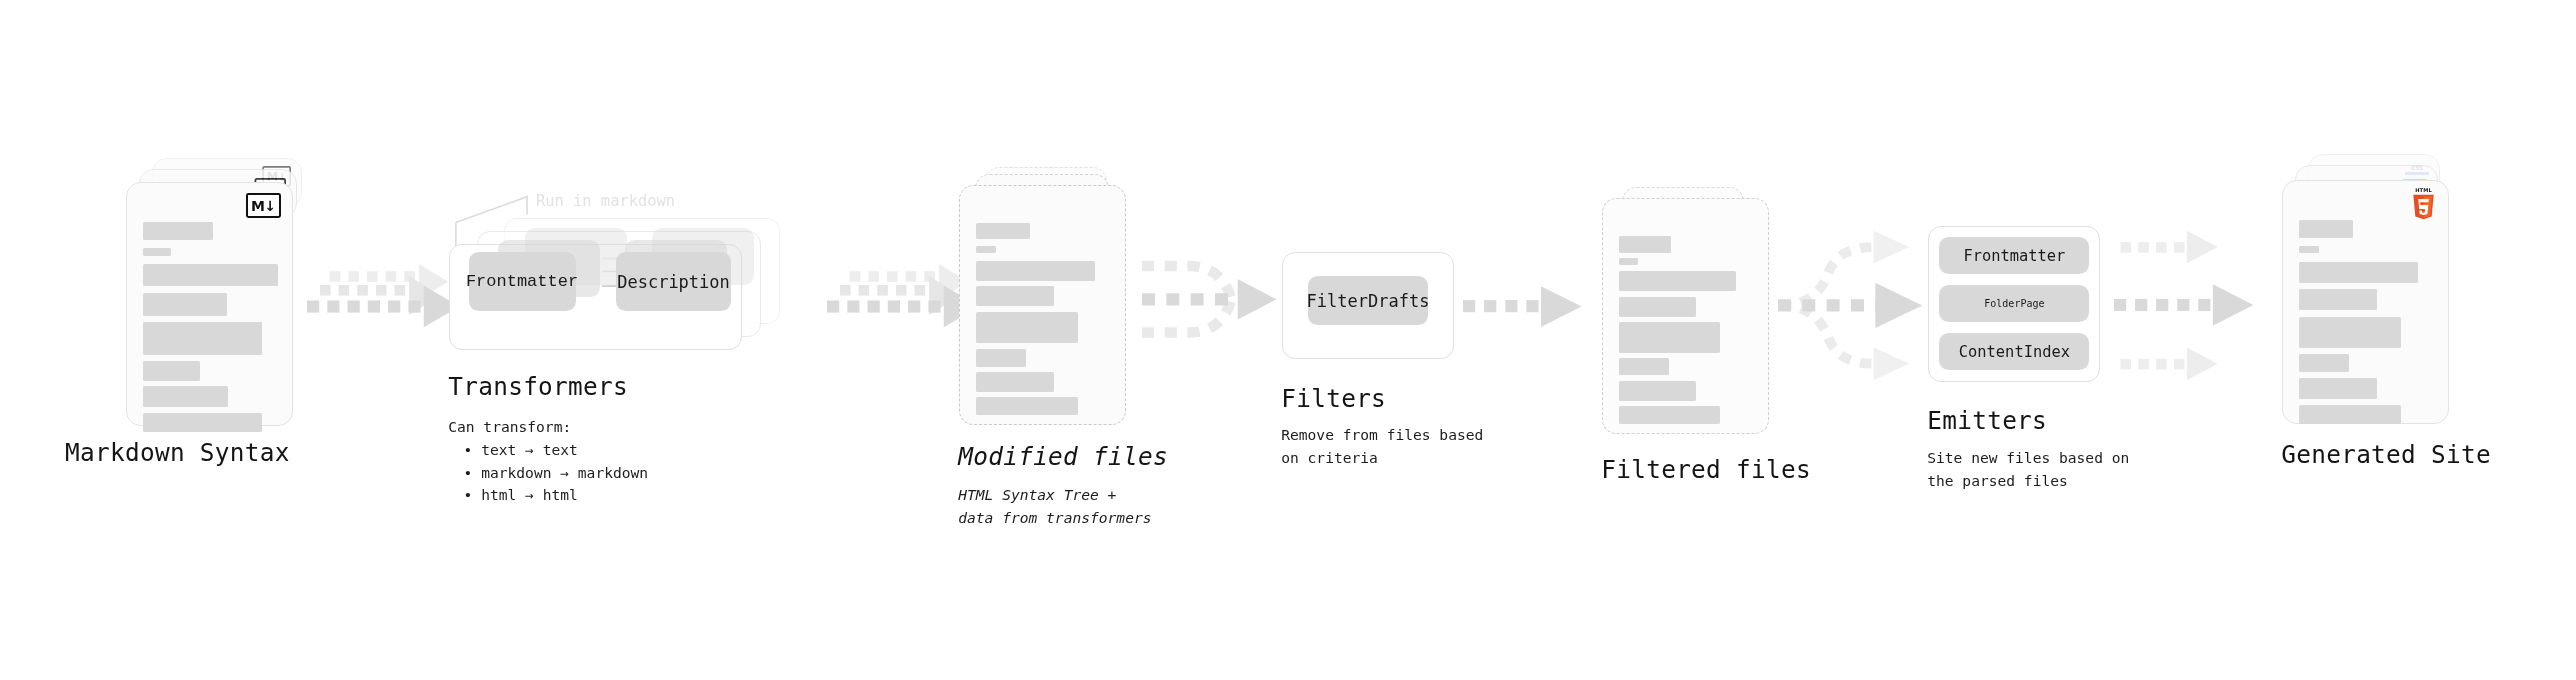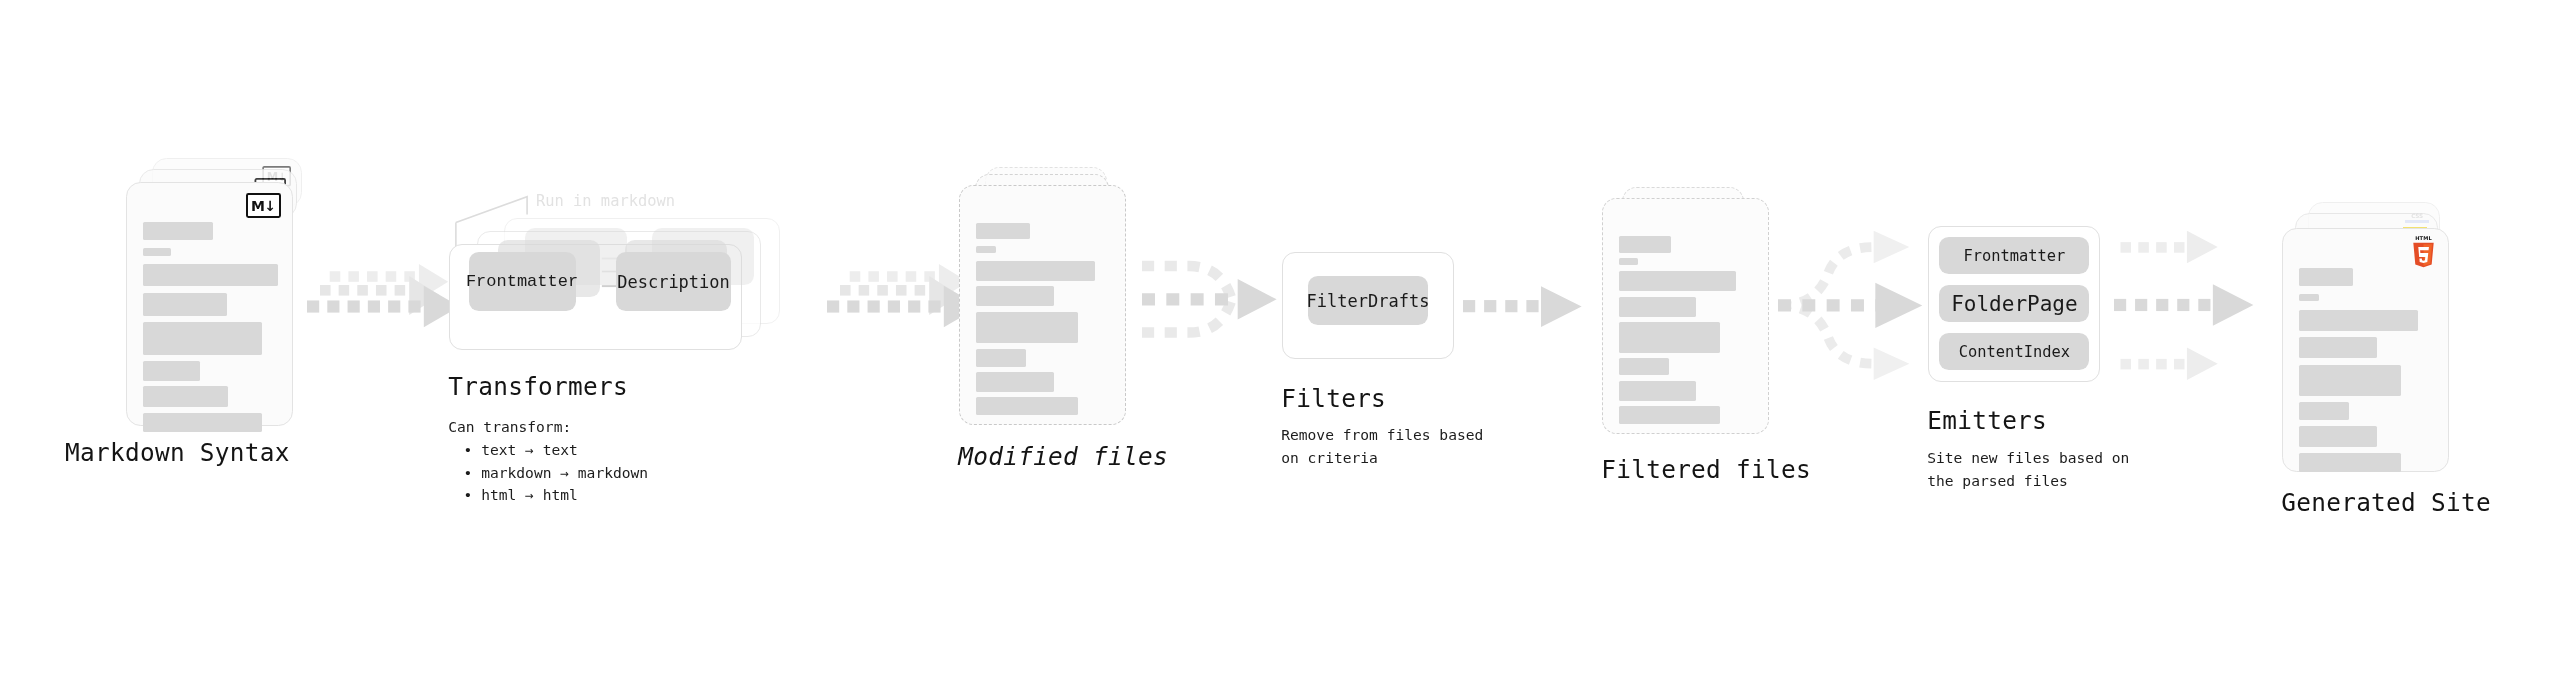--- a/index.html
+++ b/index.html
@@ -298,20 +298,22 @@
           <div class="doc-line" style="left:16.3px; top:100px; width:78px; height:19.5px;"></div>
           <div class="doc-line" style="left:16.3px; top:126px; width:102px; height:31px;"></div>
           <div class="doc-line" style="left:16.3px; top:163px; width:50px; height:18px;"></div>
           <div class="doc-line" style="left:16.3px; top:186px; width:78px; height:19.5px;"></div>
           <div class="doc-line" style="left:16.3px; top:211px; width:102px; height:18px;"></div>
         </div>
       </div>
     </div>
 
     <div class="caption-title" style="left:-0.8px; top:275px;">Modified files</div>
+    <div class="caption-sub" style="left:-0.8px; top:317px;">HTML Syntax Tree +
+data from transformers</div>
   </div>
 
   <svg class="arrow-svg" style="left:1142px; top:248px;" width="150" height="114" viewBox="0 0 185 140">
     <g stroke="#e9e9e9" stroke-width="13" stroke-dasharray="15 13" fill="none" stroke-linecap="butt">
       <path d="M0 22 L58 22 Q98 22 110 62"></path>
     </g>
     <g stroke="#e9e9e9" stroke-width="13" stroke-dasharray="15 13" fill="none" stroke-linecap="butt">
       <path d="M0 104 L58 104 Q98 104 110 64"></path>
     </g>
     <g stroke="#d9d9d9" stroke-width="15" stroke-dasharray="16 14" fill="none" stroke-linecap="butt">
@@ -374,21 +376,21 @@
     <path d="M118 -4 L162 16 L118 36 Z" fill="#f0f0f0"></path>
     <path d="M120 60 L178 88 L120 116 Z" fill="#d9d9d9"></path>
     <path d="M118 140 L162 160 L118 180 Z" fill="#f0f0f0"></path>
   </svg>
 
   <div class="node" style="left:1928px; top:226px;">
     <div class="group-box" style="left:0px; top:0px; width:172px; height:156px;"></div>
     <div class="pill" style="left:11.4px; top:11.4px; width:150px; height:37px; font-size:15.4px;">
       <span>Frontmatter</span>
     </div>
-    <div class="pill" style="left:11.4px; top:59px; width:150px; height:37px; font-size:21px;">
+    <div class="pill" style="left:11.4px; top:59px; width:150px; height:37px; font-size:10px;">
       <span>FolderPage</span>
     </div>
     <div class="pill" style="left:11.4px; top:107px; width:150px; height:37px; font-size:15.4px;">
       <span>ContentIndex</span>
     </div>
 
     <div class="caption-title" style="left:-0.8px; top:180px;">Emitters</div>
     <div class="caption-sub" style="left:-0.8px; top:221px;">Site new files based on
 the parsed files</div>
   </div>
@@ -411,21 +413,21 @@
     </g>
     <g fill="#ededed">
       <rect x="8" y="154" width="13" height="13"></rect>
         <rect x="30" y="154" width="13" height="13"></rect>
       <rect x="52" y="154" width="13" height="13"></rect>
         <rect x="74" y="154" width="13" height="13"></rect>
       <path d="M90 140 L128 160 L90 180 Z"></path>
     </g>
   </svg>
 
-  <div class="node" style="left:2282px; top:154px;margin-top:48px;">
+  <div class="node" style="left:2282px; top:154px;">
     <div class="doc-stack" style="width:179px;height:276px;">
 
       <div class="doc-sheet back2" style="left:26px; top:0px; width:132px; height:41px;">
         <div class="badge badge-css" style="right:9.8px; top:9.8px;">
           <div style="font-family:'DejaVu Sans','Liberation Sans',sans-serif;font-size:5.7px;font-weight:bold;color:#111;text-align:center;line-height:6.5px;letter-spacing:-0.2px;">CSS</div>
           <div style="height:3.3px;background:#264de4;margin-top:0.8px;"></div>
         </div>
       </div>
 
       <div class="doc-sheet back1" style="left:13px; top:11.4px; width:143px; height:42px;">

